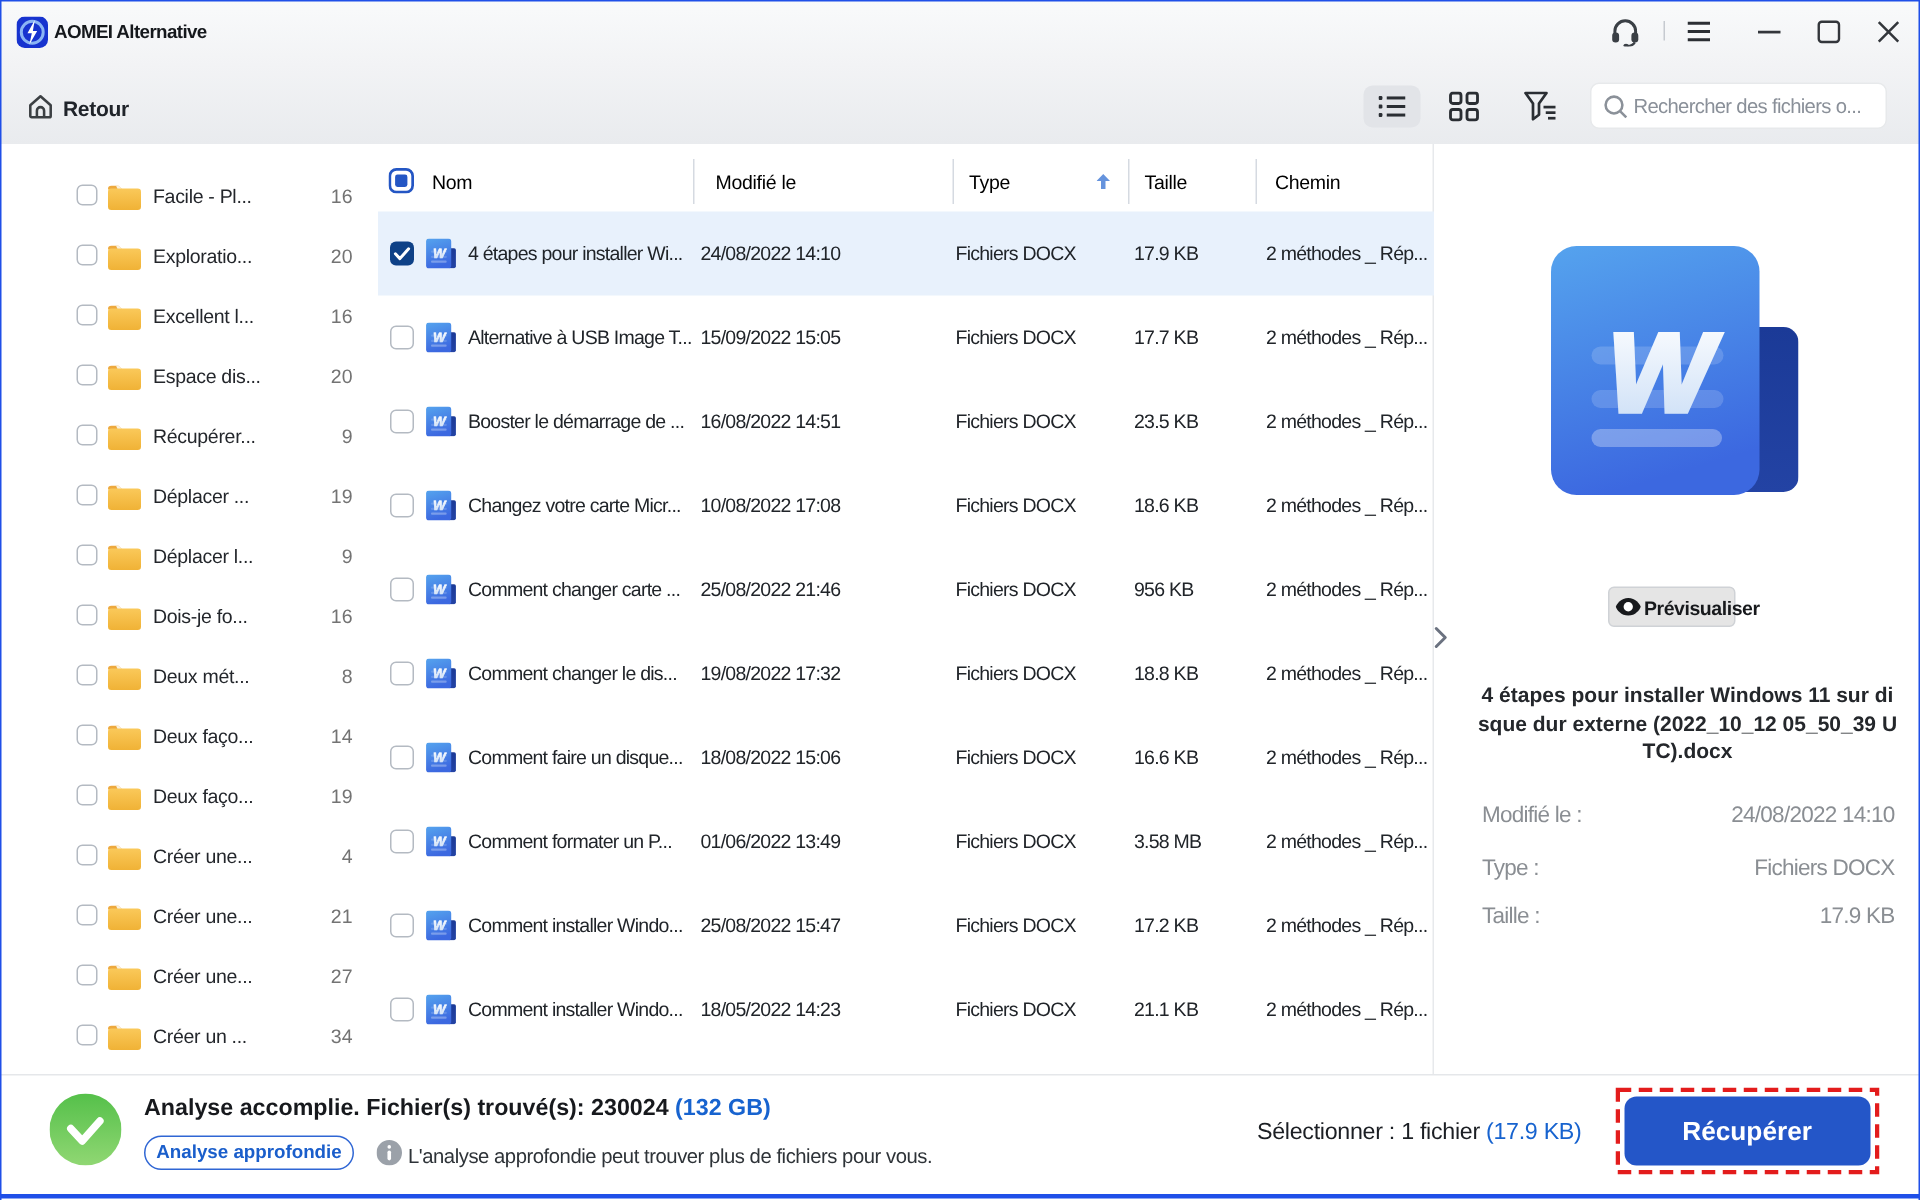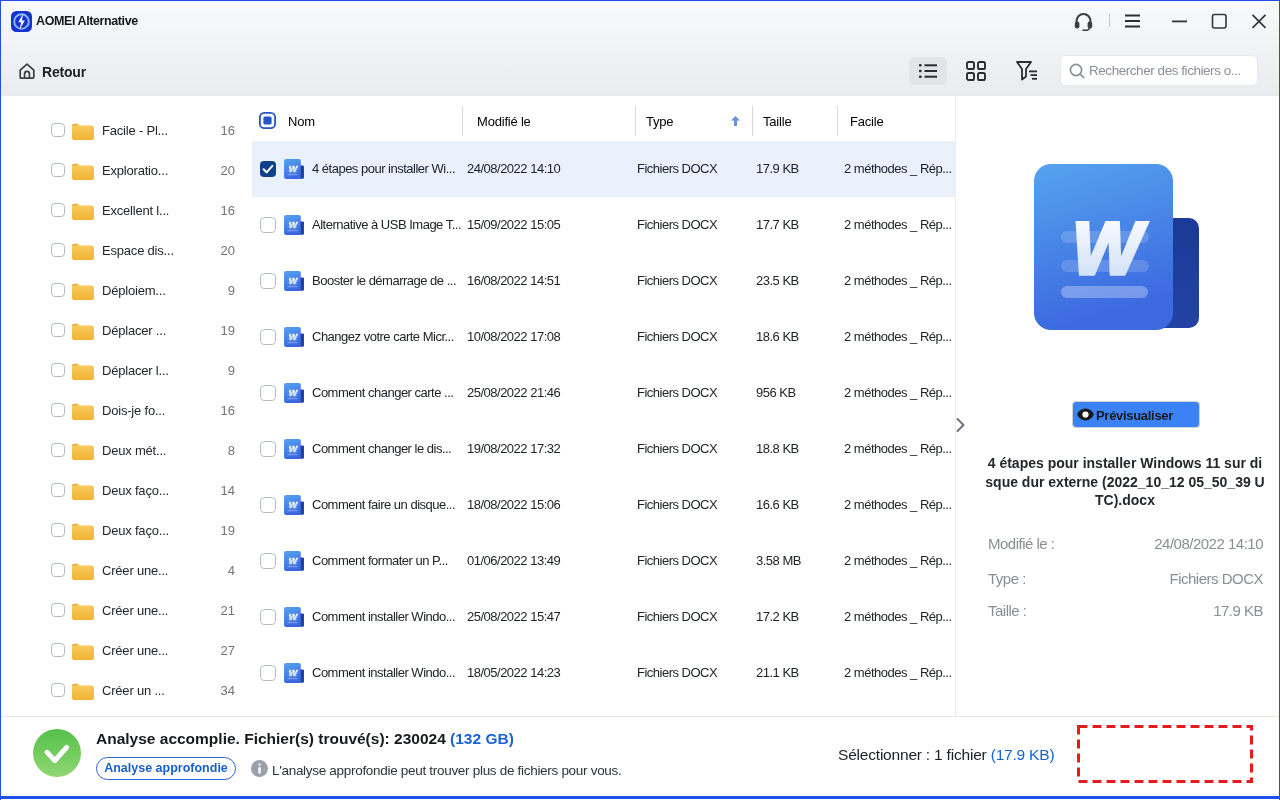--- a/index.html
+++ b/index.html
@@ -167,21 +167,21 @@
           <span class="lbl">Espace dis...</span>
           <span class="cnt">20</span>
         </div>
 <div class="srow" style="top:171px">
           <span class="cb"></span>
           <svg class="abs" style="left:72px;top:12px" width="22" height="17" viewBox="0 0 22 17">
 <path d="M0 3 A2.2 2.2 0 0 1 2.2 0.8 H7 L9.6 3.4 H0 Z" fill="#eda93e"></path>
 <path d="M5.4 0.8 H7 L9.6 3.4 L7.2 5 Z" fill="#f8f2e2"></path>
 <rect x="0" y="2.6" width="22" height="14.4" rx="2.2" fill="url(#foldg)"></rect>
 </svg>
-          <span class="lbl">Déploiem...</span>
+          <span class="lbl">Récupérer...</span>
           <span class="cnt">9</span>
         </div>
 <div class="srow" style="top:211px">
           <span class="cb"></span>
           <svg class="abs" style="left:72px;top:12px" width="22" height="17" viewBox="0 0 22 17">
 <path d="M0 3 A2.2 2.2 0 0 1 2.2 0.8 H7 L9.6 3.4 H0 Z" fill="#eda93e"></path>
 <path d="M5.4 0.8 H7 L9.6 3.4 L7.2 5 Z" fill="#f8f2e2"></path>
 <rect x="0" y="2.6" width="22" height="14.4" rx="2.2" fill="url(#foldg)"></rect>
 </svg>
           <span class="lbl">Déplacer ...</span>
@@ -280,21 +280,21 @@
       </div>
 <div id="table">
 <svg class="abs" style="left:7px;top:16px" width="17" height="17" viewBox="0 0 17 17">
 <rect x="0.9" y="0.9" width="15.2" height="15.2" rx="4.4" fill="#fff" stroke="#2456c4" stroke-width="1.8"></rect>
 <rect x="4.4" y="4.4" width="8.2" height="8.2" rx="1.6" fill="#2456c4"></rect>
 </svg>
 <div class="hlbl" style="left:36px">Nom</div>
 <div class="hlbl" style="left:225px">Modifié le</div>
 <div class="hlbl" style="left:394px">Type</div>
 <div class="hlbl" style="left:511px">Taille</div>
-<div class="hlbl" style="left:598px">Facile</div>
+<div class="hlbl" style="left:598px">Chemin</div>
 <div class="hsep" style="left:210px"></div>
 <div class="hsep" style="left:383px"></div>
 <div class="hsep" style="left:500px"></div>
 <div class="hsep" style="left:585px"></div>
 <svg class="abs" style="left:479px;top:20px" width="9" height="10" viewBox="0 0 9 10">
 <path d="M4.5 0 L9 4.6 H6 V10 H3 V4.6 H0 Z" fill="#6593dd"></path>
 </svg>
 <div class="trow sel" style="top:45px">
           <span class="cbc">
             <svg class="abs" style="left:0px;top:0px" width="16" height="16" viewBox="0 0 16 16">
@@ -462,21 +462,21 @@
 </div>
 <div id="panel">
 <svg class="abs" style="left:78px;top:68px" width="165" height="166" viewBox="0 0 165 166">
 <rect x="120" y="54" width="45" height="110" rx="10" fill="url(#tabg)"></rect>
 <rect x="0" y="0" width="139" height="166" rx="17" fill="url(#bodyg)"></rect>
 <rect x="27" y="67" width="88" height="12" rx="6" fill="rgba(255,255,255,0.16)"></rect>
 <rect x="27" y="96" width="88" height="12" rx="6" fill="rgba(255,255,255,0.16)"></rect>
 <rect x="27" y="122" width="87" height="12" rx="6" fill="rgba(255,255,255,0.30)"></rect>
 <text x="73" y="110" font-family="Liberation Sans,sans-serif" font-size="74" font-weight="bold" font-style="italic" fill="url(#wg)" stroke="url(#wg)" stroke-width="3.5" text-anchor="middle">W</text>
 </svg>
-<div class="abs" style="left:116px;top:305px;width:128px;height:27px;border:1px solid #cfd2d6;border-radius:4px;background:#3b82f6">
+<div class="abs" style="left:116px;top:295px;width:85px;height:27px;border:1px solid #cfd2d6;border-radius:4px;background:#e5e5e5">
           <svg class="abs" style="left:4px;top:5px" width="17" height="15" viewBox="0 0 17 15">
 <path d="M8.5 1.6 C13.2 1.6 16.2 5.4 16.8 7.5 C16.2 9.6 13.2 13.4 8.5 13.4 C3.8 13.4 0.8 9.6 0.2 7.5 C0.8 5.4 3.8 1.6 8.5 1.6 Z" fill="#17191c"></path>
 <circle cx="8.5" cy="7.5" r="3.1" fill="#fff"></circle>
 </svg>
           <span style="position:absolute;left:23px;top:6px;font-size:13px;letter-spacing:-0.3px;font-weight:bold;color:#17191c">Prévisualiser</span>
         </div>
 <div class="abs" style="left:27px;top:358px;width:284px;text-align:center;font-size:14px;font-weight:bold;color:#24272b;line-height:18.5px">4 étapes pour installer Windows 11 sur di<br>sque dur externe (2022_10_12 05_50_39 U<br>TC).docx</div>
 <div class="meta" style="top:439px">Modifié le :<span class="v">24/08/2022 14:10</span></div>
 <div class="meta" style="top:474px">Type :<span class="v">Fichiers DOCX</span></div>
 <div class="meta" style="top:506px">Taille :<span class="v">17.9 KB</span></div>
@@ -486,20 +486,21 @@
 </svg>
 </div>
 <div id="bottom">
 <div class="abs" style="left:96px;top:13px;font-size:15.5px;font-weight:bold;color:#17191d">Analyse accomplie. Fichier(s) trouvé(s): 230024 <span class="blue">(132 GB)</span></div>
 <div id="deepbtn">Analyse approfondie</div>
 <div class="abs" style="left:272px;top:46px;font-size:13.5px;letter-spacing:-0.3px;color:#2e3338">L'analyse approfondie peut trouver plus de fichiers pour vous.</div>
 <div class="abs" style="left:838px;top:29px;font-size:15.5px;letter-spacing:-0.2px;color:#1c1f24">Sélectionner : 1 fichier <span class="blue">(17.9 KB)</span></div>
 <svg class="abs" style="left:1077px;top:8px" width="176" height="58" viewBox="0 0 176 58">
         <rect x="1.5" y="1.5" width="173" height="55" fill="none" stroke="#e31c1c" stroke-width="3" stroke-dasharray="9 5"></rect>
       </svg>
+<div id="recup">Récupérer</div>
 </div>
 <svg class="abs" style="left:33px;top:729px" width="48" height="48" viewBox="0 0 48 48">
 <circle cx="24" cy="24" r="24" fill="url(#greeng)"></circle>
 <path d="M14.2 23.4 L21.8 31.6 L33.6 18.4" fill="none" stroke="#fff" stroke-width="5" stroke-linecap="round" stroke-linejoin="round"></path>
 </svg>
     <svg class="abs" style="left:251px;top:760px" width="17" height="17" viewBox="0 0 17 17">
 <circle cx="8.5" cy="8.5" r="8.5" fill="#9ba1a9"></circle>
 <rect x="7.3" y="3.4" width="2.4" height="2.4" rx="1.2" fill="#fff"></rect>
 <rect x="7.3" y="7" width="2.4" height="6.6" rx="1.2" fill="#fff"></rect>
 </svg>

